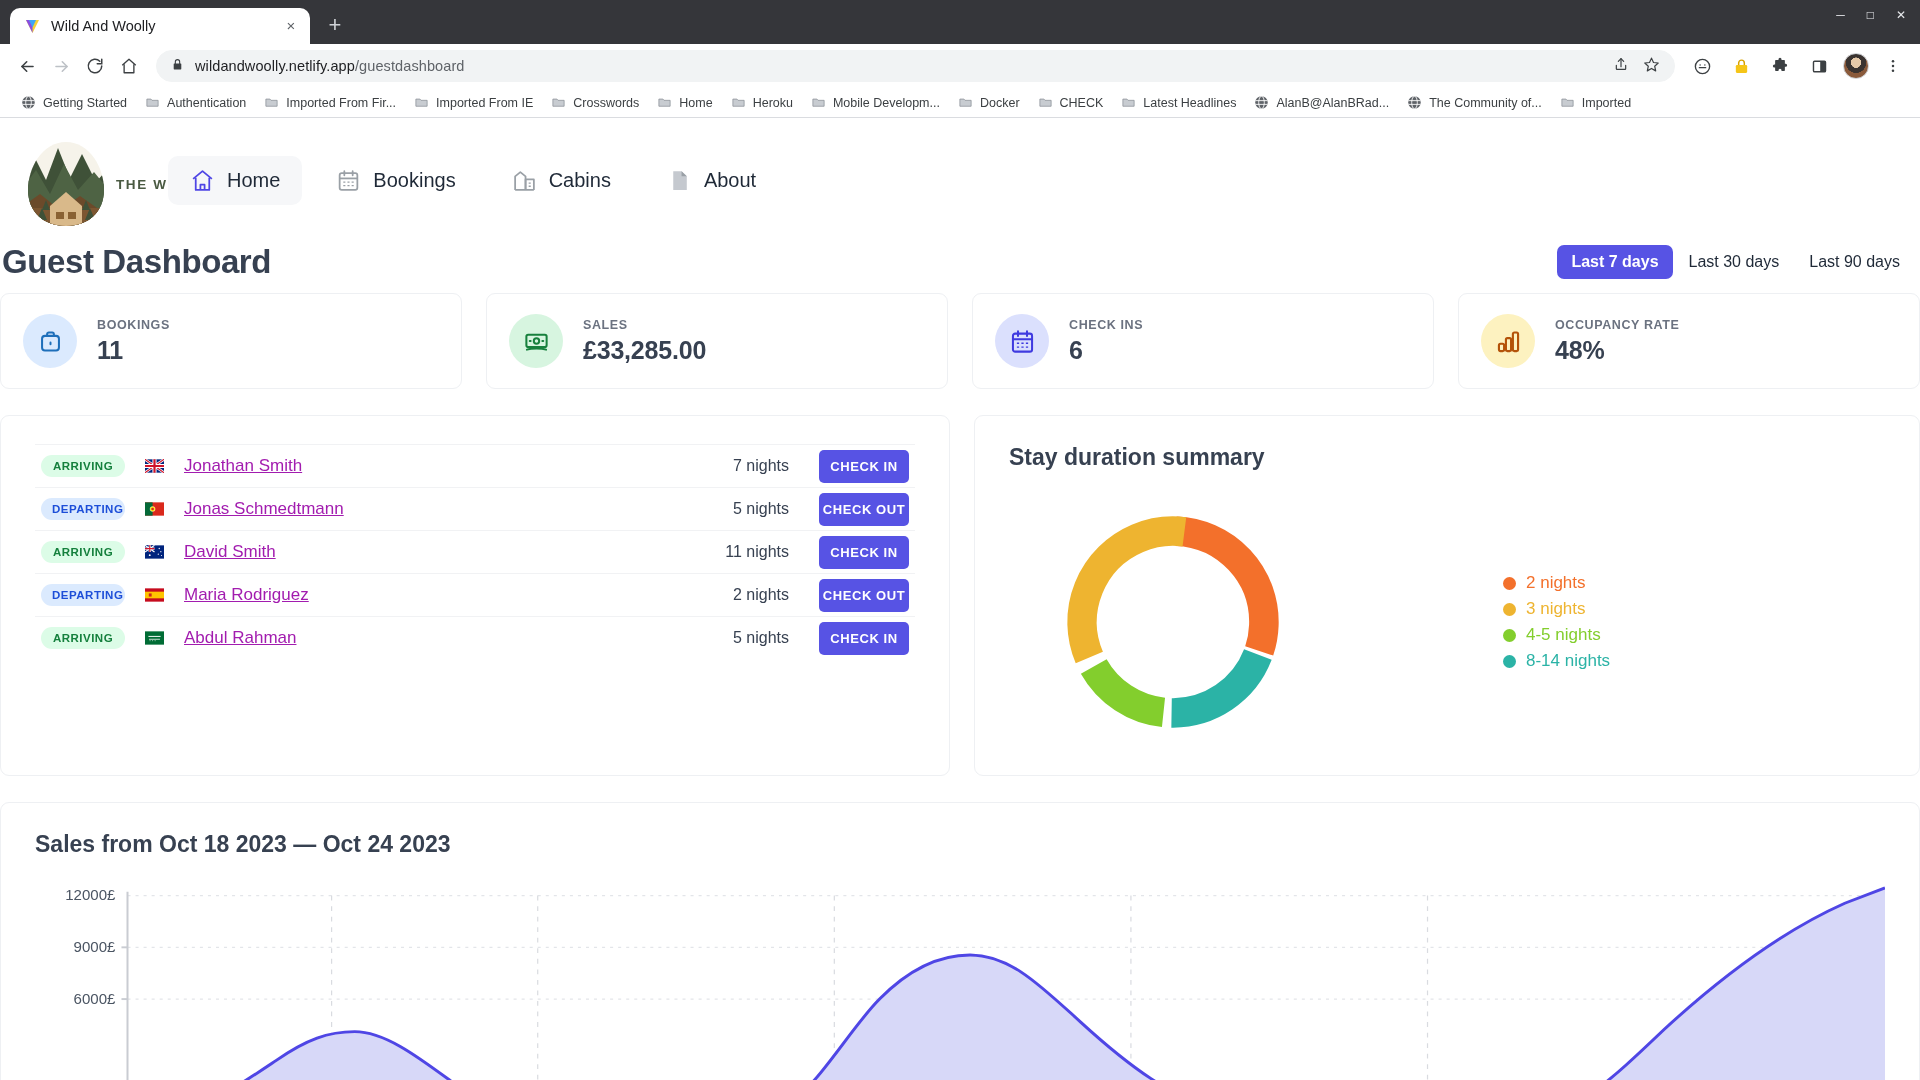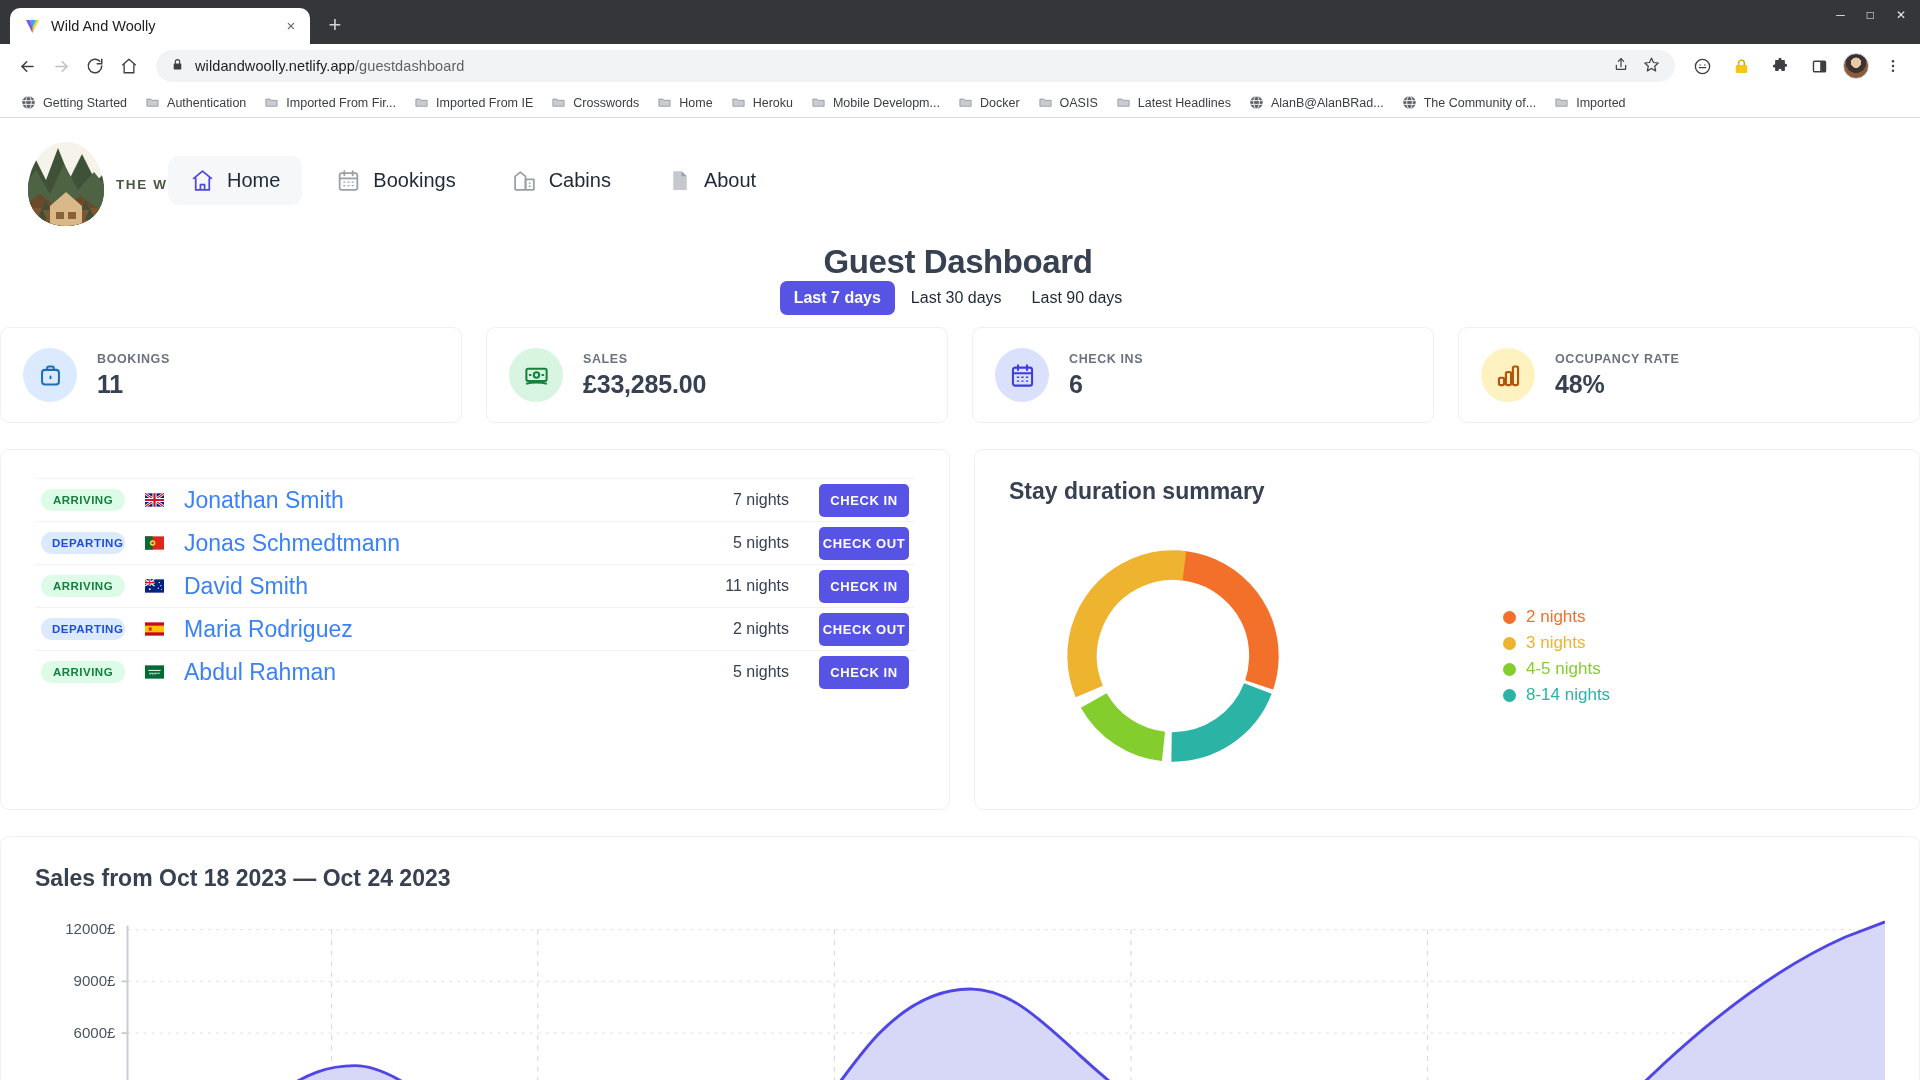--- a/index.html
+++ b/index.html
@@ -98,21 +98,21 @@
     display: flex; align-items: center; gap: 12px;
     padding: 12px 22px; border-radius: 10px; cursor: pointer;
     font-size: 20px; color: #1f2937; font-weight: 500;
   }
   .navlink.active { background: #f6f7f9; }
   .navlink .ic { width: 25px; height: 25px; display: block; }
 
   .page { padding: 0 0 0 0; }
   .pagehead {
     display: flex; align-items: center; justify-content: space-between;
-    padding: 0 6px 0 2px; margin-bottom: 12px; flex-direction: column;
+    padding: 0 6px 0 2px; margin-bottom: 12px;
   }
   .pagetitle { font-size: 33px; font-weight: 700; color: #374151; letter-spacing: -.4px; }
   .filters { display: flex; align-items: center; gap: 2px; }
   .fbtn {
     font-size: 16px; padding: 8px 14px; border-radius: 7px;
     color: #4f46e5; background: transparent; border: none; cursor: pointer;
     font-family: inherit; font-weight: 500;
   }
   .fbtn.unsel { color: #1f2937; font-weight: 500; }
   .fbtn.sel { background: #5753e4; color: #ffffff; font-weight: 600; }
@@ -143,21 +143,21 @@
     display: flex; align-items: center; gap: 20px;
     padding: 10px 6px; border-top: 1px solid #f1f2f4; height: 43px;
   }
   .badge {
     font-size: 11.5px; font-weight: 700; letter-spacing: .5px;
     padding: 5px 11px; border-radius: 100px; width: 84px; text-align: center; flex: 0 0 84px;
   }
   .badge.arriving { background: #dcfce7; color: #15803d; }
   .badge.departing { background: #dbeafe; color: #1d4ed8; }
   .flag { width: 19px; height: 14px; flex: 0 0 19px; border-radius: 2px; display: block; }
-  .guest { font-size: 23px; color: #3b82f6; flex: 1; }
+  .guest { font-size: 17px; color: #a21caf; flex: 1; text-decoration: underline; }
   .nights { font-size: 16px; color: #374151; margin-right: 10px; }
   .actbtn {
     font-size: 13px; font-weight: 700; letter-spacing: .6px;
     color: #fff; background: #5753e4; border: none; border-radius: 5px;
     padding: 9px 0; width: 90px; text-align: center; cursor: pointer;
     font-family: inherit;
   }
 
   .donutwrap { display: flex; align-items: center; }
   .donut { width: 300px; height: 250px; margin-left: 14px; }
@@ -335,21 +335,21 @@
     <div class="bm">
       <span class="bm-ico"><svg width="15" height="15" viewBox="0 0 24 24" fill="#c8ccd1" stroke="#8a8f95" stroke-width="1.2">
             <path d="M3 6.5h6.5l1.8 2H21v9.5H3z"></path>
           </svg></span>
       <span>Docker</span>
     </div>
     <div class="bm">
       <span class="bm-ico"><svg width="15" height="15" viewBox="0 0 24 24" fill="#c8ccd1" stroke="#8a8f95" stroke-width="1.2">
             <path d="M3 6.5h6.5l1.8 2H21v9.5H3z"></path>
           </svg></span>
-      <span>OASIS</span>
+      <span>CHECK</span>
     </div>
     <div class="bm">
       <span class="bm-ico"><svg width="15" height="15" viewBox="0 0 24 24" fill="#c8ccd1" stroke="#8a8f95" stroke-width="1.2">
             <path d="M3 6.5h6.5l1.8 2H21v9.5H3z"></path>
           </svg></span>
       <span>Latest Headlines</span>
     </div>
     <div class="bm">
       <span class="bm-ico"><svg width="15" height="15" viewBox="0 0 24 24" fill="#5f6368">
             <circle cx="12" cy="12" r="10"></circle>

